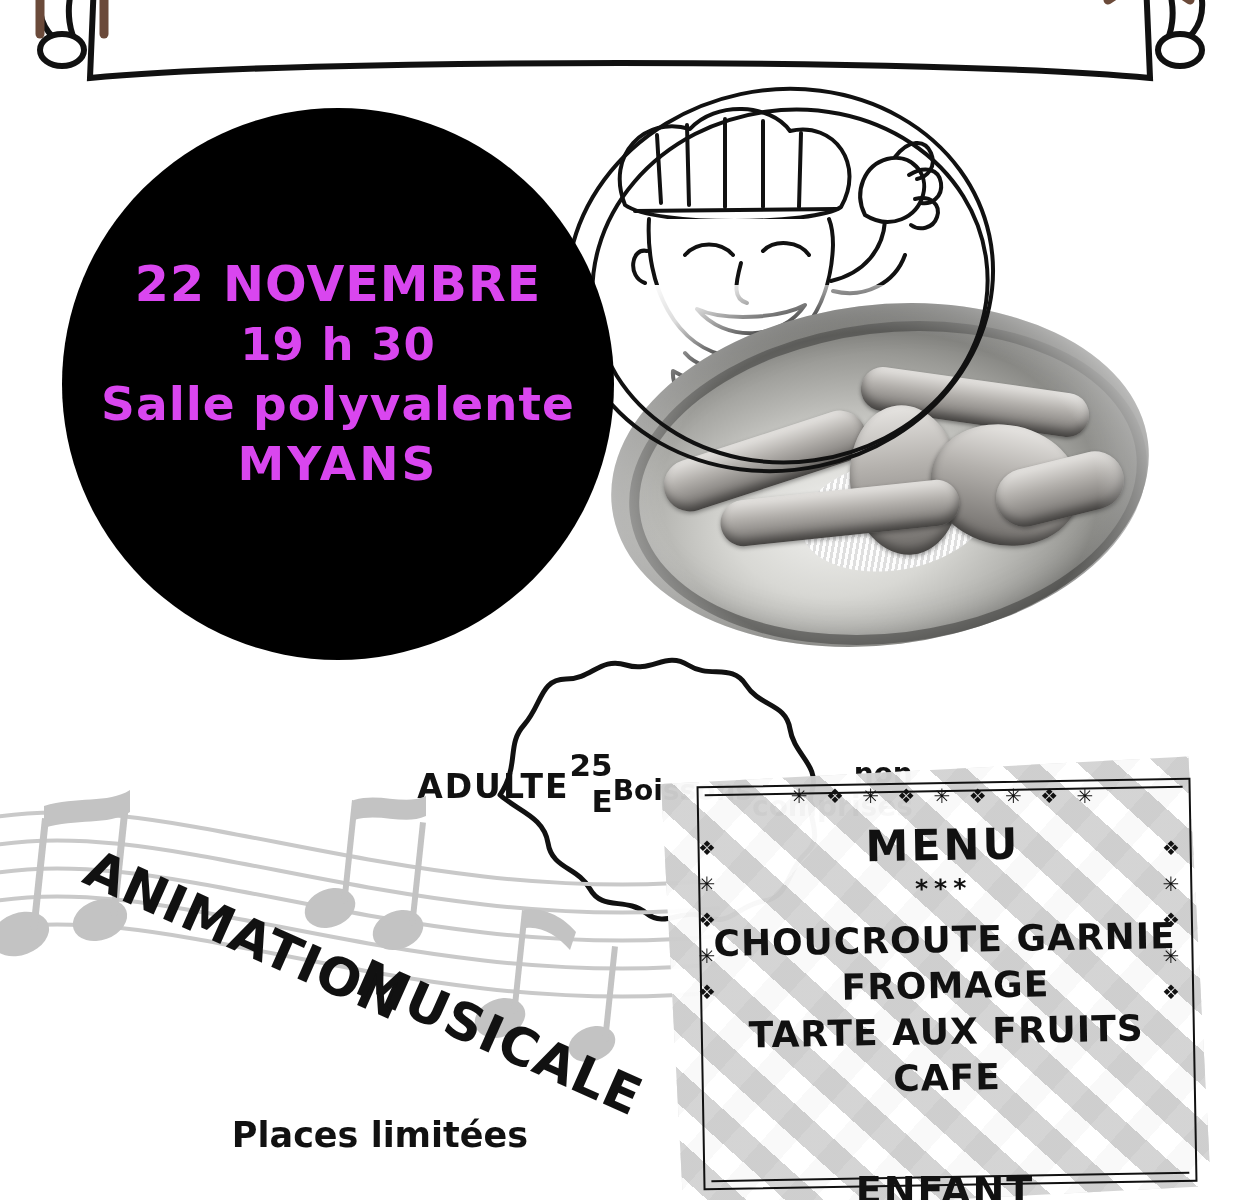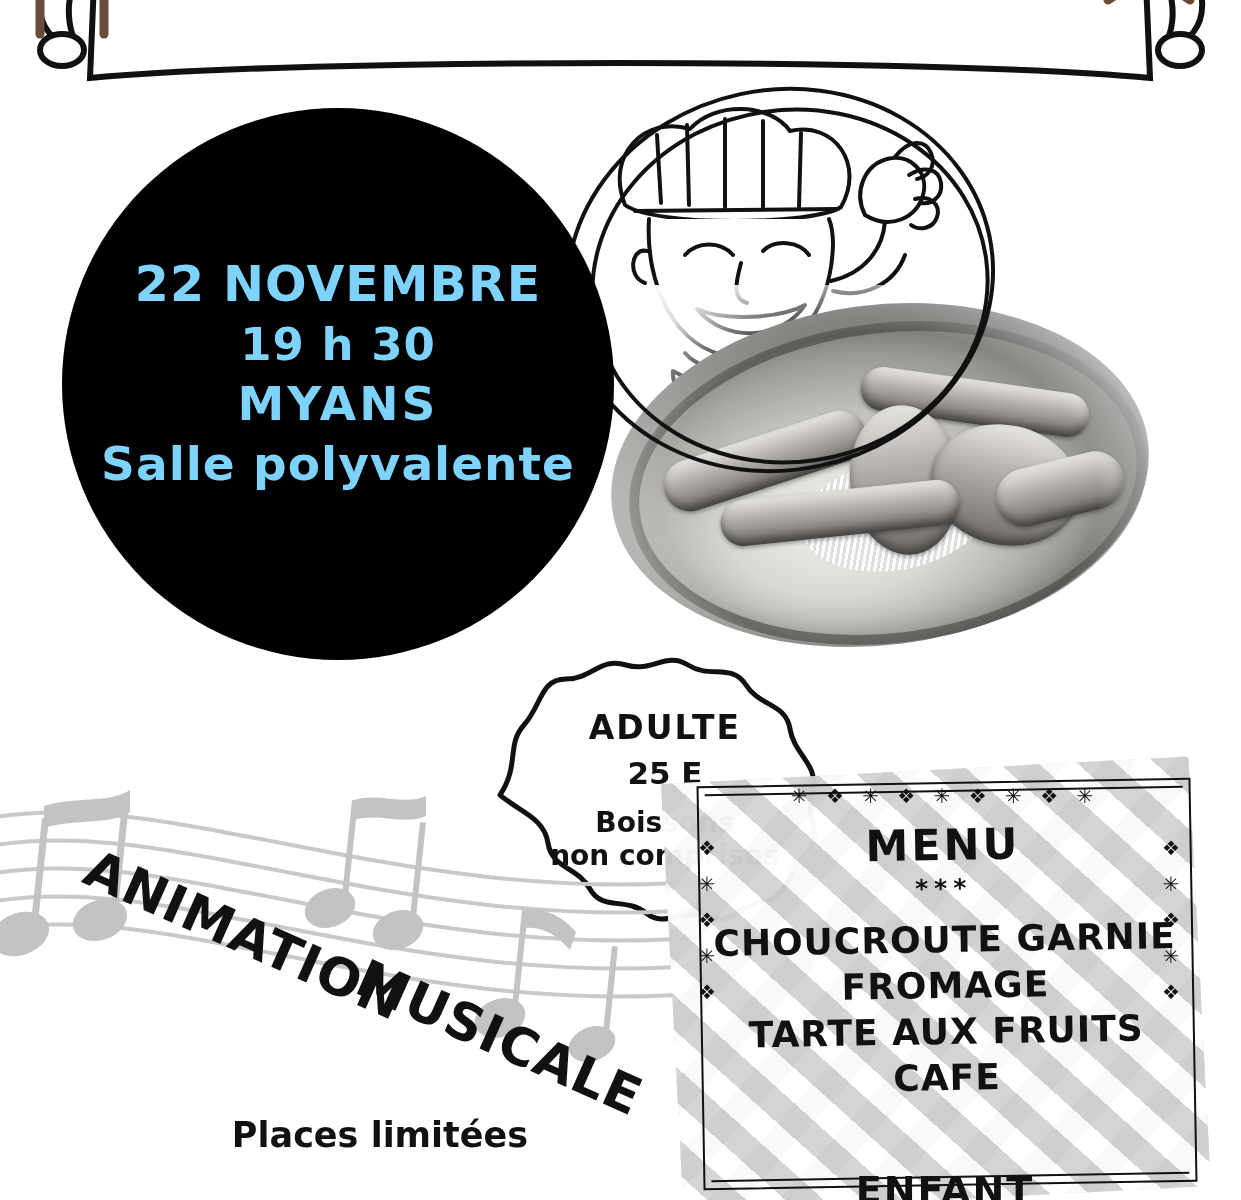--- a/index.html
+++ b/index.html
@@ -30,21 +30,21 @@
 
   
   .date-circle {
     position: absolute;
     left: 62px;
     top: 108px;
     width: 552px;
     height: 552px;
     border-radius: 50%;
     background: #000000;
-    color: #7dd3fc;
+    color: #d946ef;
     display: flex;
     flex-direction: column;
     align-items: center;
     justify-content: center;
     text-align: center;
     box-sizing: border-box;
     padding: 40px 30px 60px 30px;
   }
   .date-line {
     font-family: "DejaVu Sans", sans-serif;
@@ -135,21 +135,21 @@
     left: 480px;
     top: 645px;
     width: 370px;
     height: 290px;
   }
   .burst-text {
     position: absolute;
     left: 0; top: 0;
     width: 370px; height: 290px;
     display: flex;
-    flex-direction: column;
+    flex-direction: row;
     align-items: center;
     justify-content: center;
     text-align: right;
     color: #111;
     font-weight: bold;
     font-family: "DejaVu Sans", sans-serif;
   }
   .burst-text .b1 { font-size: 33px; letter-spacing: 2px; margin-bottom: 8px; }
   .burst-text .b2 { font-size: 31px; margin-bottom: 15px; }
   .burst-text .b3 { font-size: 28px; }
@@ -339,22 +339,22 @@
       <g fill="none" stroke="#111" stroke-width="4">
         <ellipse cx="240" cy="210" rx="214" ry="190" transform="rotate(-12 240 210)"></ellipse>
         <ellipse cx="250" cy="216" rx="198" ry="176" transform="rotate(-8 250 216)"></ellipse>
       </g>
     </svg>
   </div>
 
   <div class="date-circle">
     <div class="date-line l1">22 NOVEMBRE</div>
     <div class="date-line l2">19 h 30</div>
+    <div class="date-line l3">Salle polyvalente</div>
     <div class="date-line l4">MYANS</div>
-    <div class="date-line l3">Salle polyvalente</div>
   </div>
 
   <div class="burst">
     <svg width="370" height="290" viewBox="0 0 370 290" xmlns="http://www.w3.org/2000/svg" aria-hidden="true">
       <path d="M20 150 C 40 120, 26 100, 44 80 C 62 60, 60 34, 86 34
                C 112 34, 120 12, 146 20 C 172 28, 186 6, 208 20
                C 230 34, 252 18, 266 40 C 280 62, 306 58, 310 84
                C 314 110, 340 120, 332 146 C 324 172, 346 190, 326 208
                C 306 226, 310 252, 284 256 C 258 260, 250 282, 226 272
                C 202 262, 186 284, 166 268 C 146 252, 122 266, 110 244

